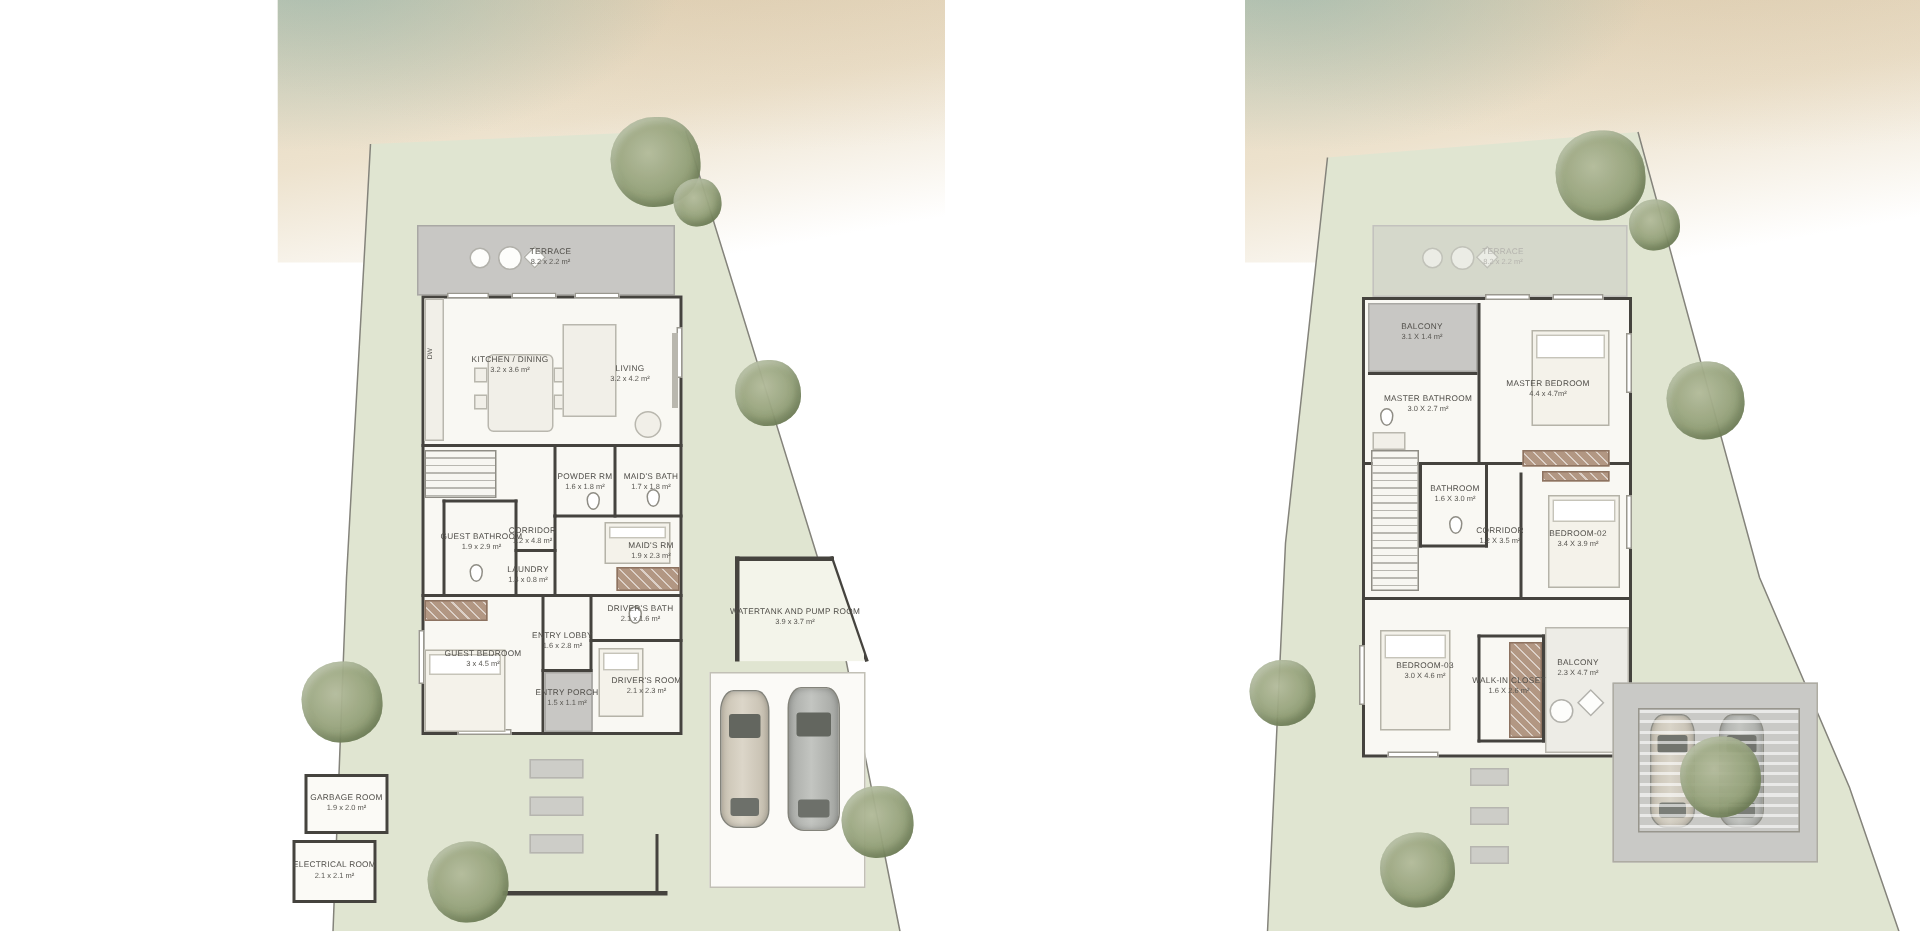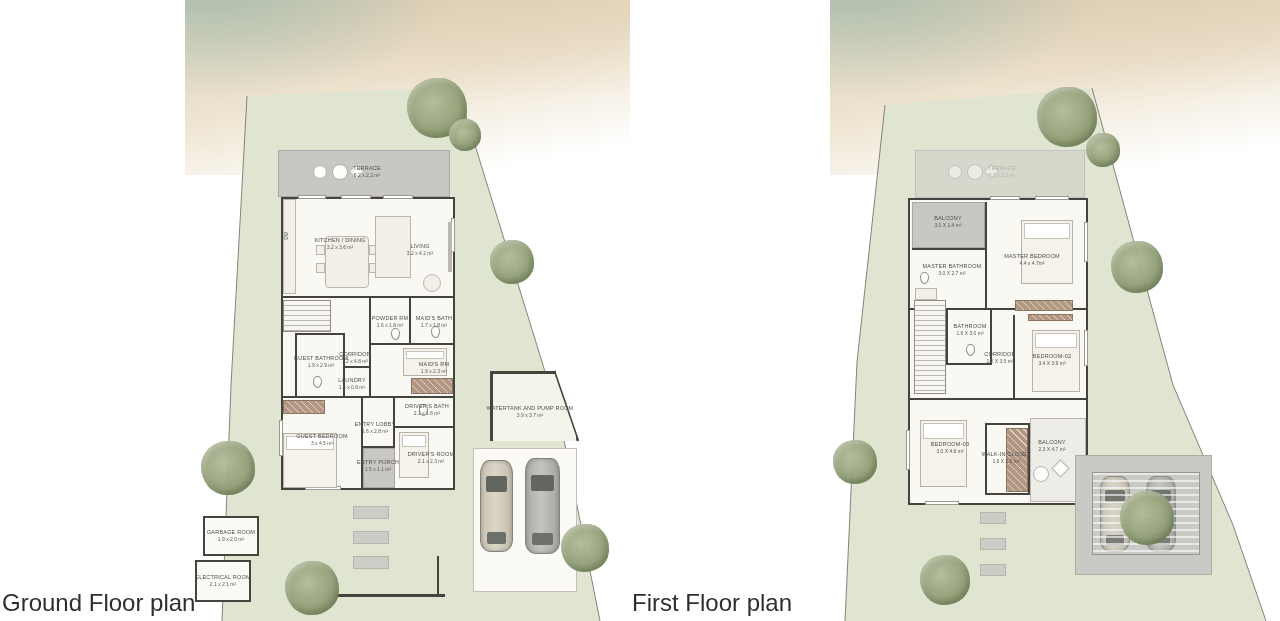--- a/index.html
+++ b/index.html
@@ -312,15 +312,13 @@
     <div class="lbl" style="left:176px;top:458px">
         <span class="ln">WALK-IN CLOSET</span>
         <span class="ld">1.6 X 2.6 m²</span>
       </div>
     <div class="lbl" style="left:222px;top:446px">
         <span class="ln">BALCONY</span>
         <span class="ld">2.3 X 4.7 m²</span>
       </div>
   </section>
 
-  <div class="title" style="left:2px">Ground Floor plan</div>
-  <div class="title" style="left:632px">First Floor plan</div>
 </div>
 
 </body></html>

